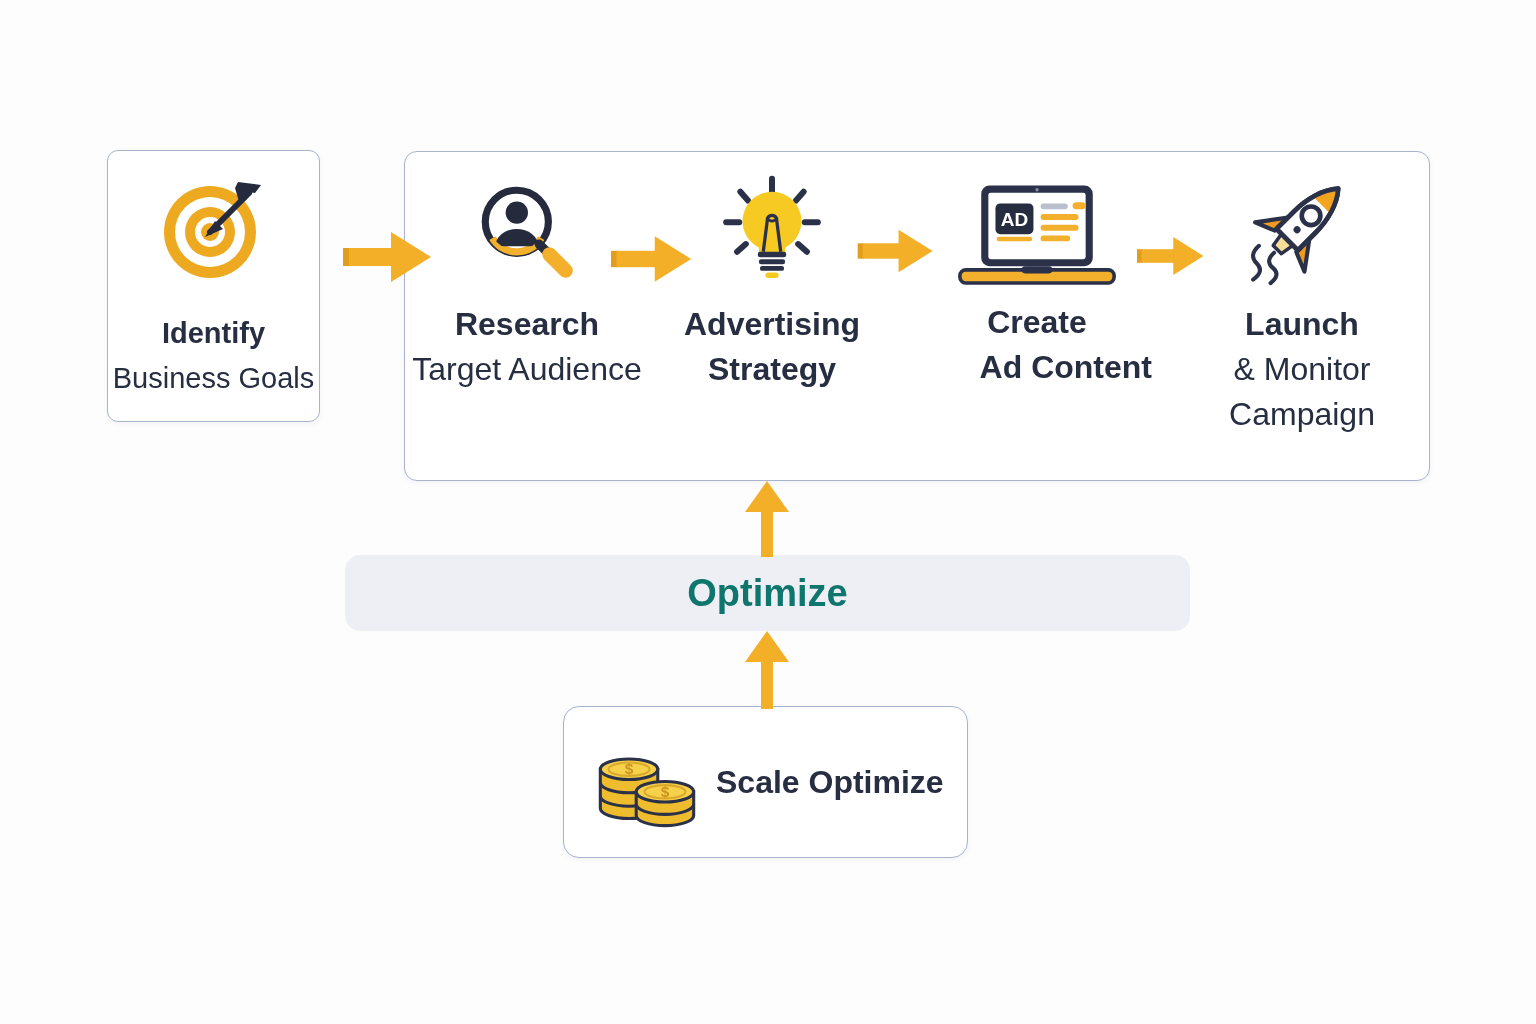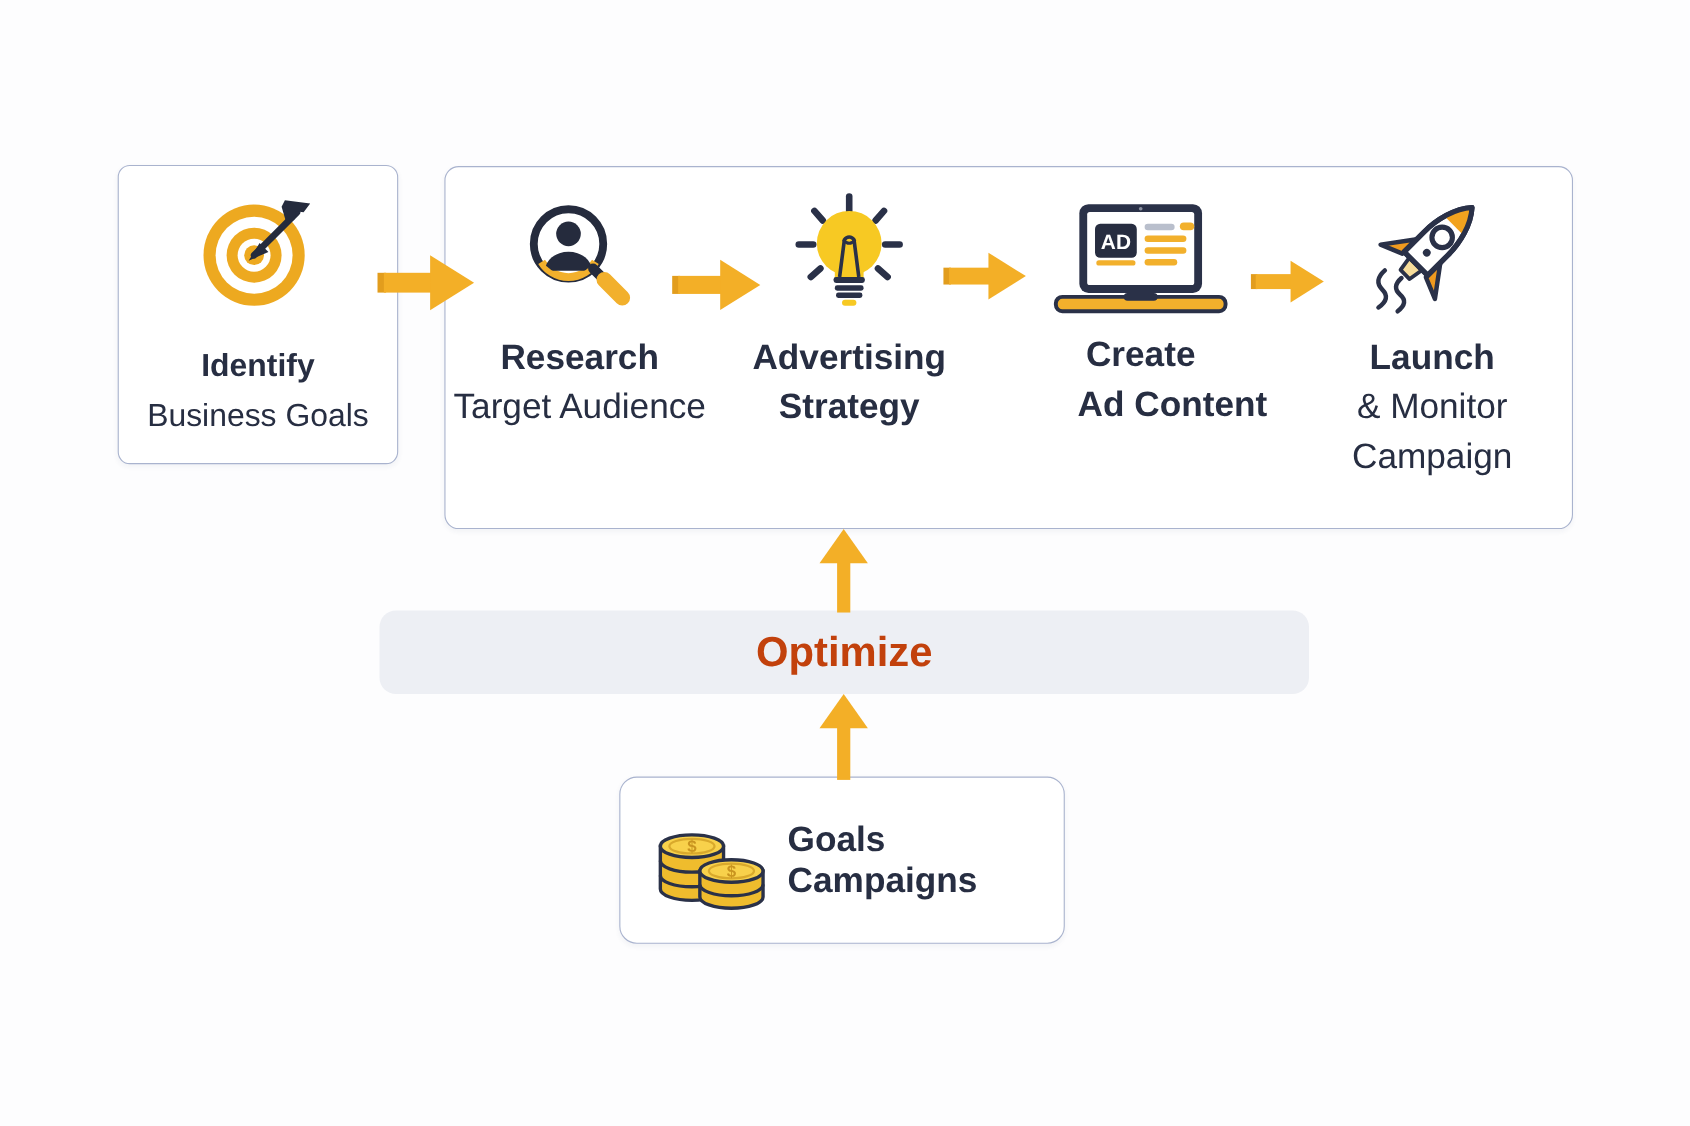--- a/index.html
+++ b/index.html
@@ -18,21 +18,21 @@
     position: absolute;
     background: #FFFFFF;
     border: 1.6px solid #A9B3CE;
     box-shadow: 0 2px 5px rgba(45,55,90,0.05);
     box-sizing: border-box;
   }
 
   
   #box-identify {
     left: 107px; top: 150px;
-    width: 255px; height: 272px;
+    width: 213px; height: 272px;
     border-radius: 11px;
     display: flex; flex-direction: column; align-items: center;
   }
   #box-identify .icon-slot { margin-top: 20px; height: 116px; display:flex; align-items:center; }
   #box-identify .label-block { margin-top: 24px; text-align: center; }
 
   
   #box-main {
     left: 404px; top: 151px;
     width: 1026px; height: 330px;
@@ -56,21 +56,21 @@
 
   
   #optimize-bar {
     position: absolute;
     left: 345px; top: 555px;
     width: 845px; height: 76px;
     background: #EDEFF4;
     border-radius: 15px;
     display: flex; align-items: center; justify-content: center;
   }
-  #optimize-label { font-size: 38px; font-weight: 700; color: #c2410c; }
+  #optimize-label { font-size: 38px; font-weight: 700; color: #0f766e; }
 
   
   #box-scale {
     left: 563px; top: 706px;
     width: 405px; height: 152px;
     border-radius: 16px;
     display: flex; align-items: center;
     padding-left: 24px;
   }
   #scale-label { font-size: 32px; font-weight: 600; margin-left: 10px; }
@@ -260,16 +260,16 @@
         <ellipse cx="40" cy="42" rx="28" ry="10" fill="#F8D14B" stroke="#2A3148" stroke-width="3"></ellipse>
         <ellipse cx="40" cy="42" rx="20" ry="6.5" fill="none" stroke="#D9A92C" stroke-width="2"></ellipse>
         <text x="40" y="47" text-anchor="middle" font-family="Liberation Sans, sans-serif" font-size="15" font-weight="bold" fill="#C9941F">$</text>
         <path d="M47,64 L47,87 A28,10 0 0 0 103,87 L103,64 Z" fill="#EFBC2D" stroke="#2A3148" stroke-width="3"></path>
         <path d="M47,76 A28,10 0 0 0 103,76" fill="none" stroke="#2A3148" stroke-width="3"></path>
         <ellipse cx="75" cy="64" rx="28" ry="10" fill="#F8D14B" stroke="#2A3148" stroke-width="3"></ellipse>
         <ellipse cx="75" cy="64" rx="20" ry="6.5" fill="none" stroke="#D9A92C" stroke-width="2"></ellipse>
         <text x="75" y="69" text-anchor="middle" font-family="Liberation Sans, sans-serif" font-size="15" font-weight="bold" fill="#C9941F">$</text>
       </svg>
     </span>
-    <span id="scale-label">Goals Campaigns</span>
+    <span id="scale-label">Scale Optimize</span>
   </div>
 
 </div>
 
 </body></html>

